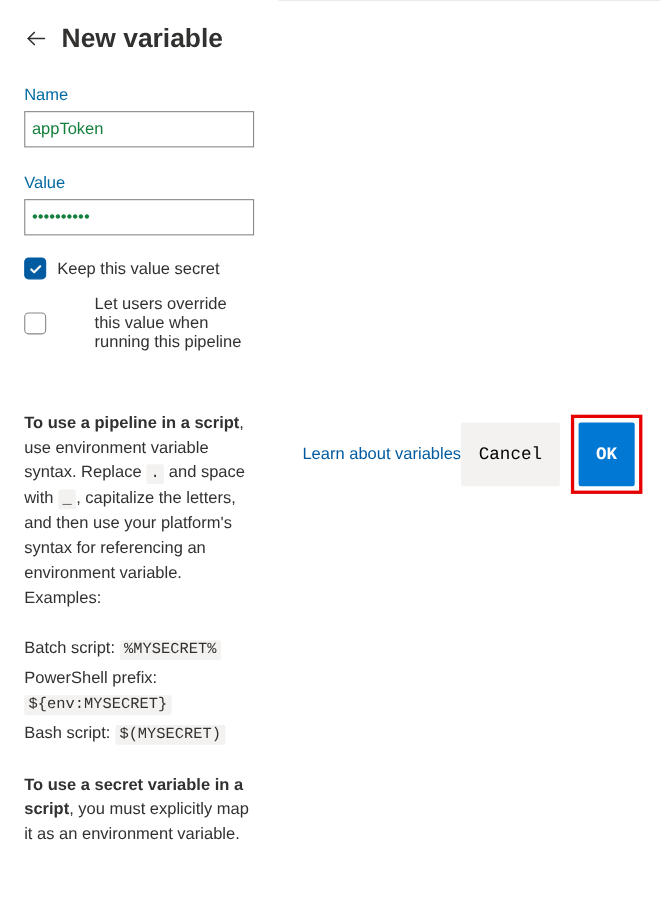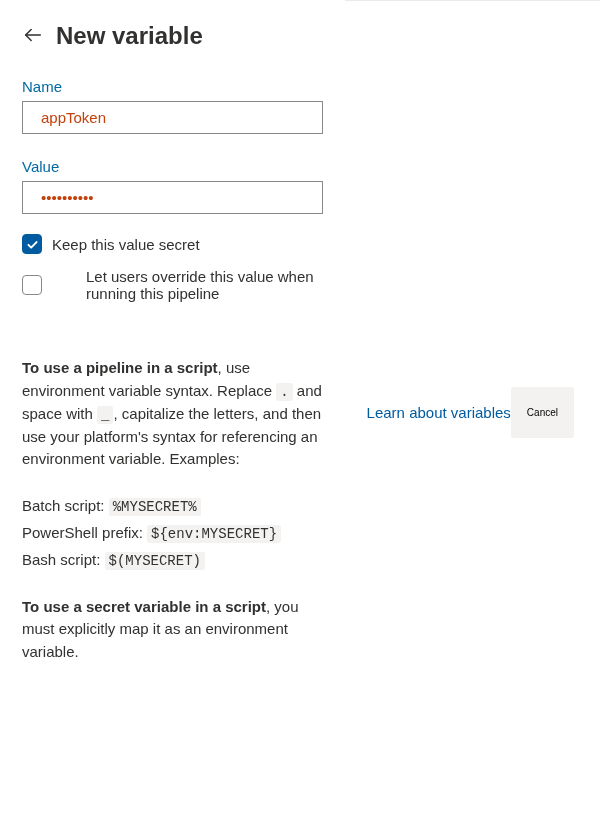--- a/index.html
+++ b/index.html
@@ -16,24 +16,24 @@
   .content { flex: 1 1 auto; padding: 22px 22px 0 22px; overflow-y: auto; }
 
   .header { display: flex; align-items: center; gap: 12px; margin-bottom: 28px; }
   .back-icon svg { width: 22px; height: 22px; stroke: #323130; }
   .title { font-size: 24px; font-weight: 600; }
 
   .field-label { font-size: 15px; color: #0369a1; margin-bottom: 6px; }
   .text-input {
     width: 100%;
     font-size: 15px;
-    padding: 7px 18px;
+    padding: 7px 6px;
     border: 1px solid #8a8886;
     background: #fff;
-    color: #c2410c;
+    color: #15803d;
     outline: none;
   }
   .field-gap { margin-top: 24px; }
 
   .check-row { display: flex; align-items: center; gap: 10px; margin-top: 20px; }
   .check-row + .check-row { margin-top: 14px; gap: 44px; }
   .chk {
     width: 20px; height: 20px;
     border: 1px solid #8a8886;
     border-radius: 4px;
@@ -60,24 +60,25 @@
 
   .footer {
     flex: 0 0 auto;
     border-top: 1px solid #edebe9;
     padding: 18px 16px 18px 22px;
     display: flex; align-items: center;
   }
   .learn { color: #005ba1; text-decoration: none; font-size: 15px; }
   .spacer { flex: 1; }
   .btn {
-    font-size: 10px;
+    font-size: 16px;
     padding: 20px 16px;
     border-radius: 2px;
     cursor: pointer;
+    font-family: Liberation Mono, monospace;
   }
   .btn-cancel { background: #f3f2f1; border: none; margin-right: 10px; }
   .btn-ok { background: #0078d4; color: #fff; border: none; font-weight: 600; }
   .ok-wrap { display: inline-block; border: 3px solid #e60000; padding: 4px; }
 </style>
 </head>
 <body>
 
 <div class="panel">
   <div class="content">
@@ -126,14 +127,17 @@
       <p class="sub">
         <strong>To use a secret variable in a script</strong><span>, you must explicitly map it as an environment variable.</span>
       </p>
     </div>
   </div>
 
   <div class="footer">
     <a href="#" class="learn">Learn about variables</a>
     <span class="spacer"></span>
     <button class="btn btn-cancel">Cancel</button>
+    <span class="ok-wrap">
+      <button class="btn btn-ok">OK</button>
+    </span>
   </div>
 </div>
 
 </body></html>

